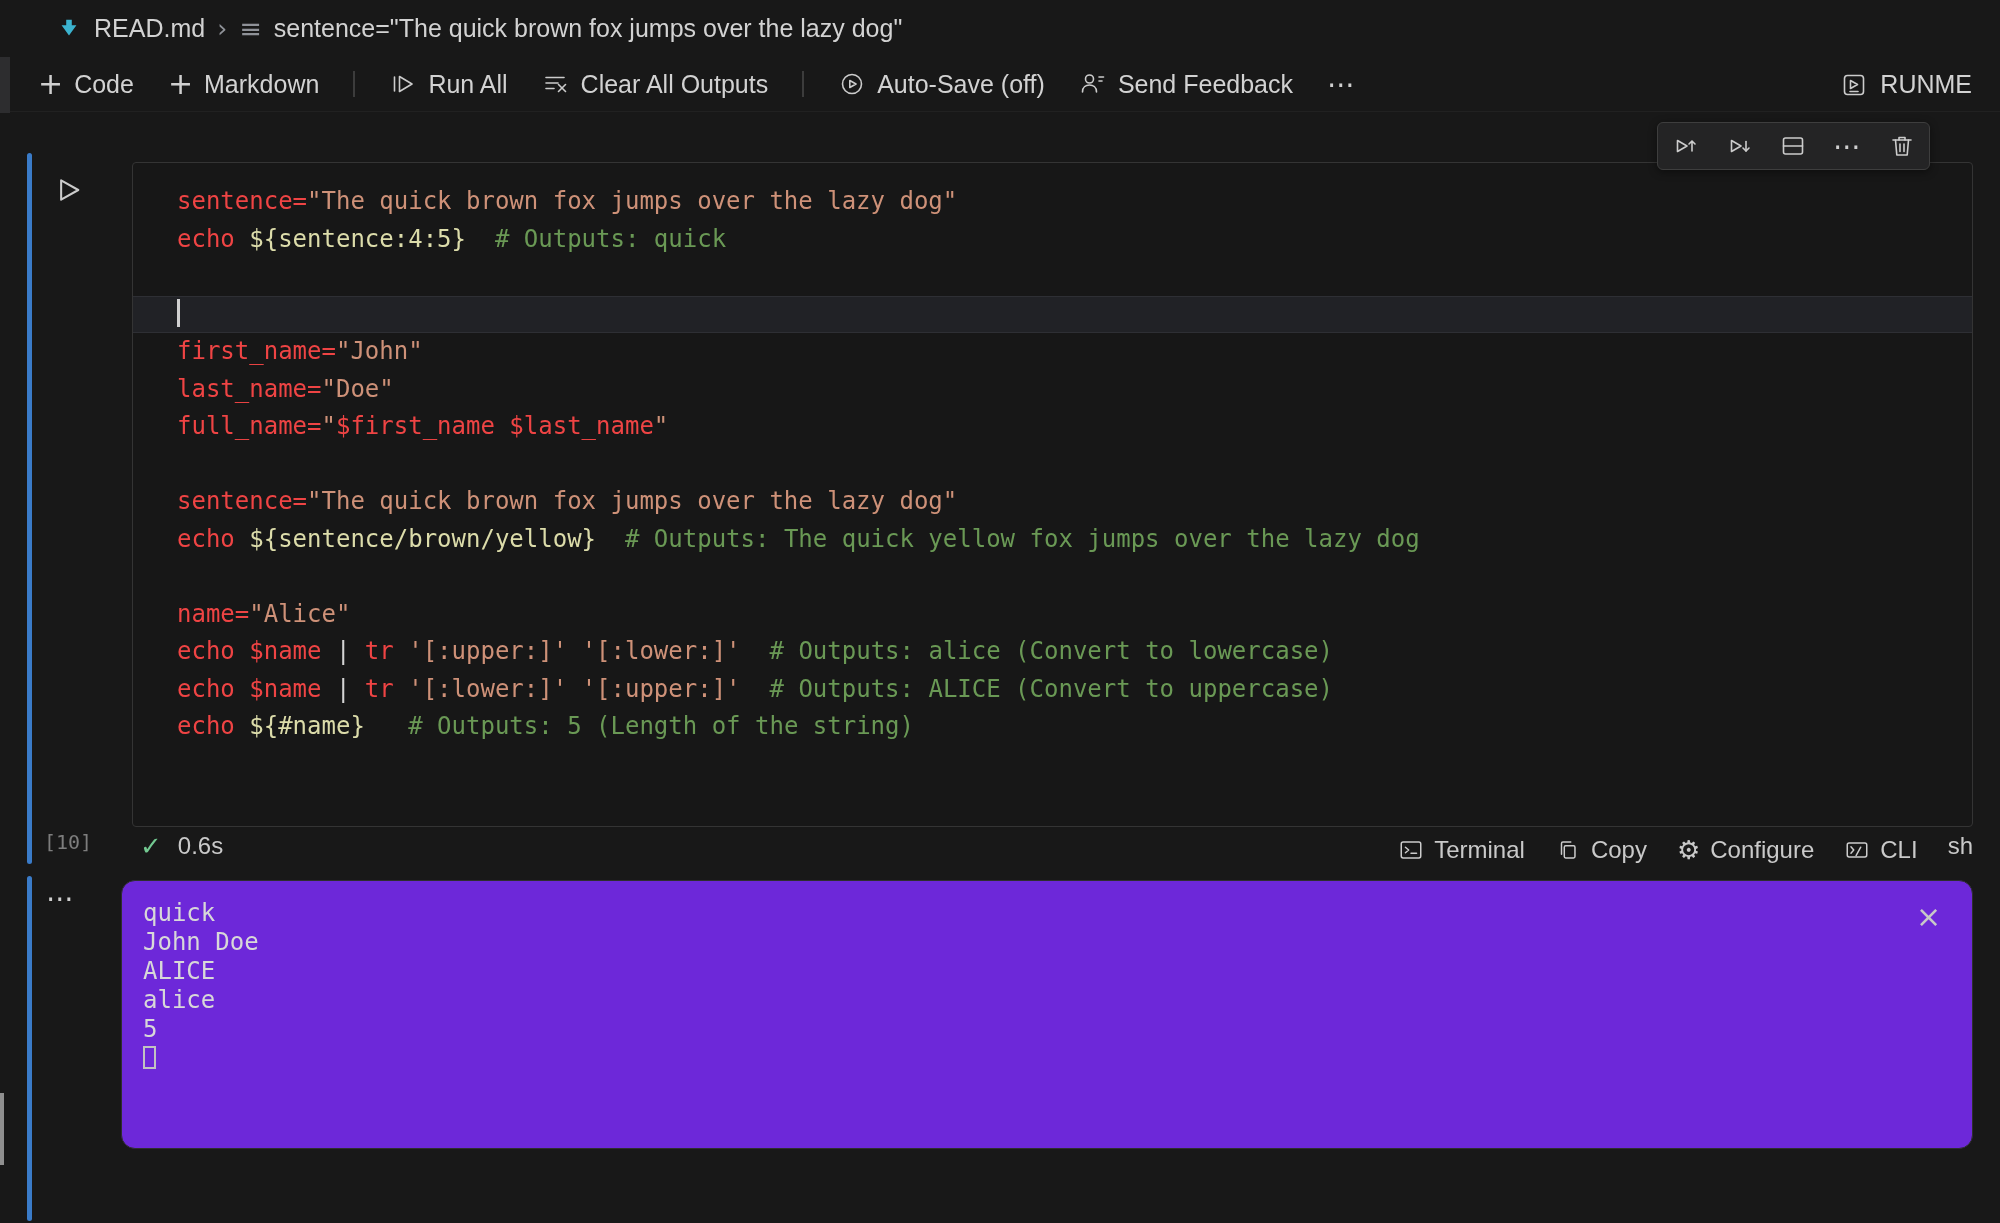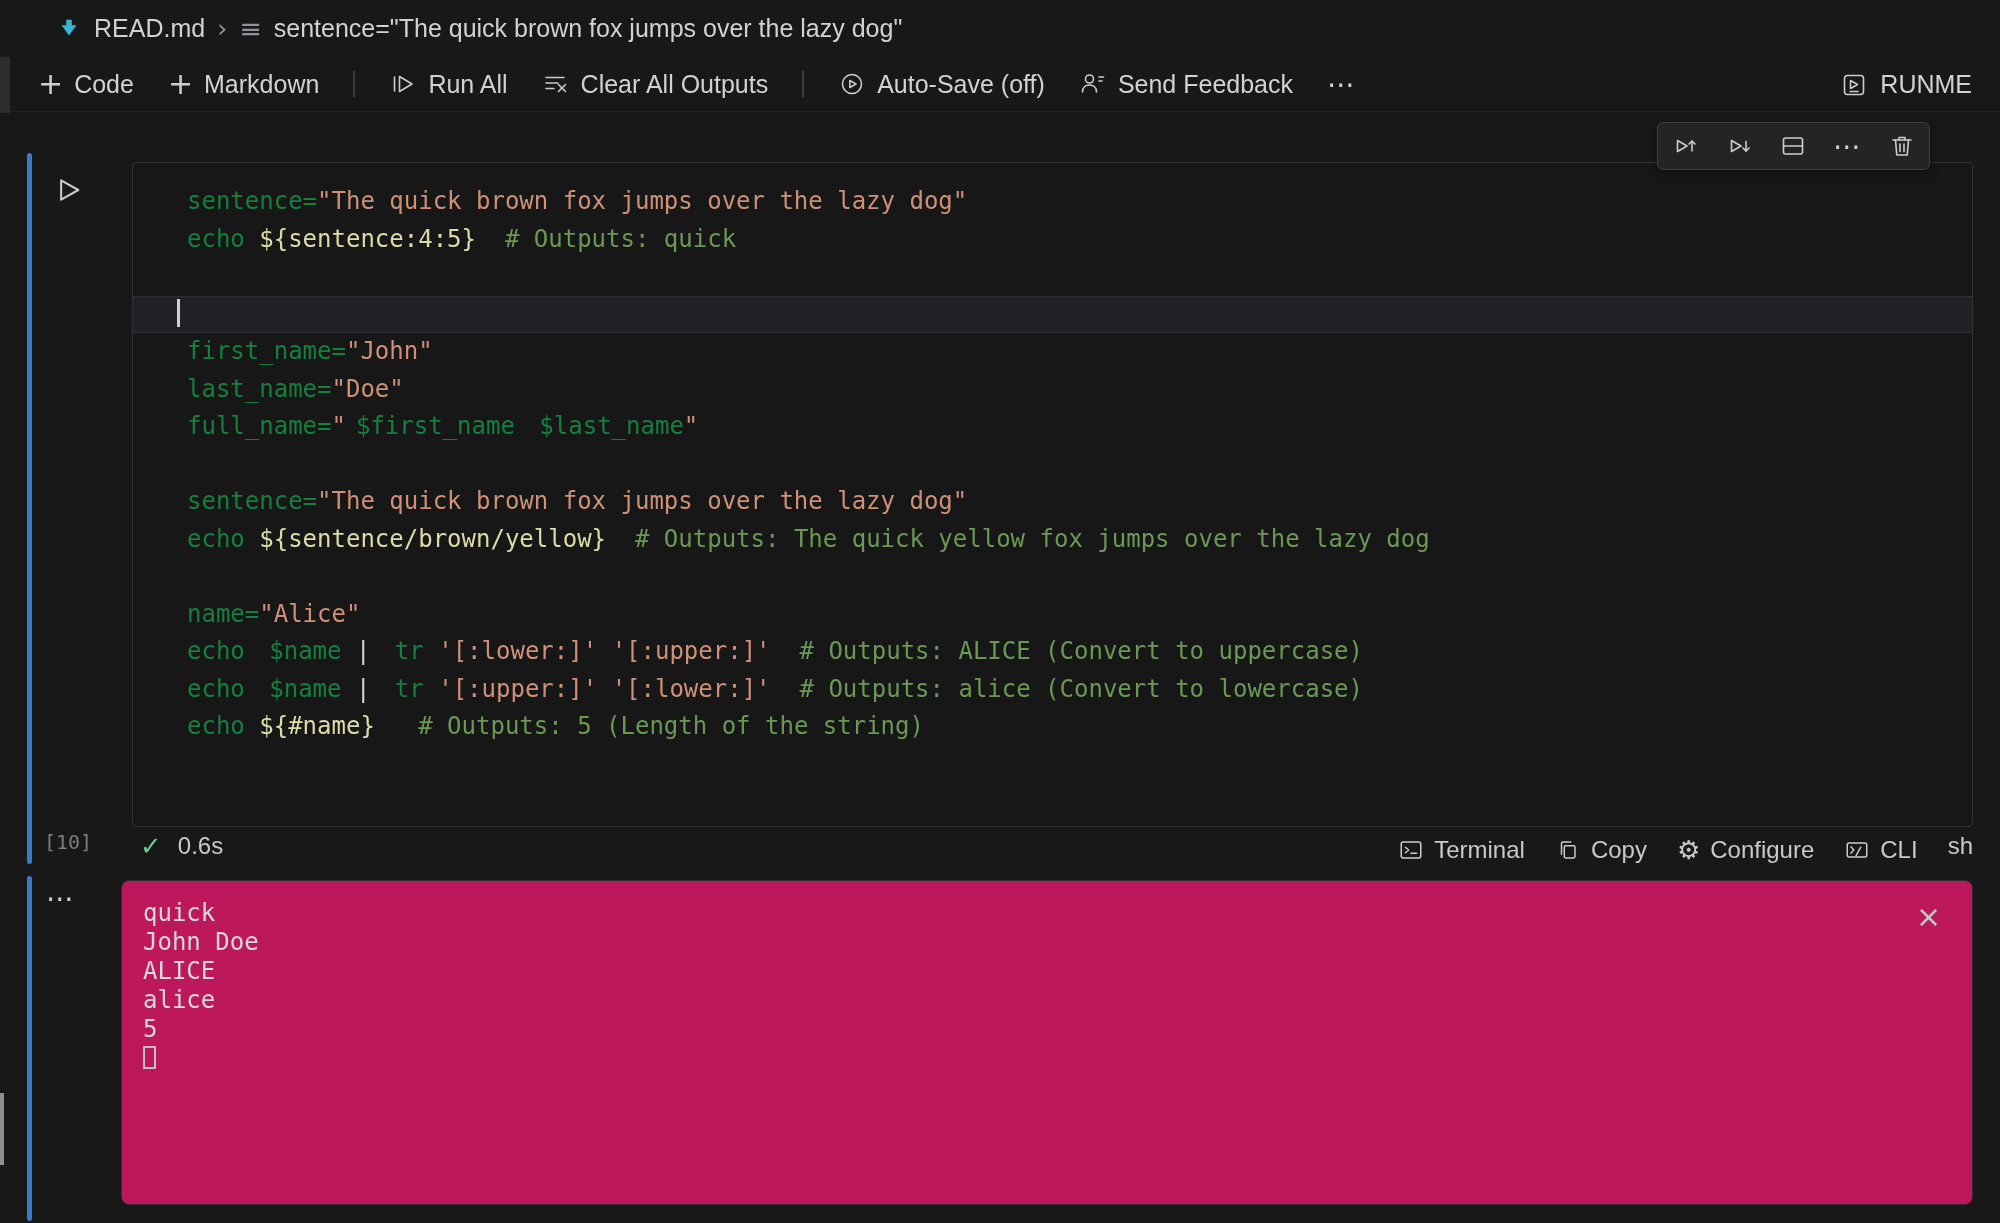--- a/index.html
+++ b/index.html
@@ -42,39 +42,39 @@
   #focus-bar-output { top:876px; height:345px; }
 
   
   #cell-run-button { top:172px; left:50px; width:36px; height:36px; display:flex; align-items:center; justify-content:center; }
 
   
   #cell-editor { top:162px; left:132px; width:1841px; height:665px; background:#171717; border:1px solid #343434; border-radius:4px; overflow:hidden; }
   #code-lines { padding-top:20px; }
   .code-line { height:37.5px; line-height:37.5px; padding-left:44px; white-space:pre; font-family:"DejaVu Sans Mono", monospace; font-size:24px; }
   .code-line.current { background:#212226; box-shadow:inset 0 1px 0 #2e2f34, inset 0 -1px 0 #2e2f34; }
-  .tok-v { color:#15803d;margin-left:10px; }
+  .tok-v { color:#ef4444; }
   .tok-s { color:#ce9178; }
   .tok-e { color:#dcdcaa; }
   .tok-c { color:#6a9955; }
   .tok-p { color:#d4d4d4; }
   .caret { display:inline-block; width:2.5px; height:28px; background:#d0d0d0; vertical-align:middle; margin-right:-2.5px; position:relative; top:-2px; }
 
   
   #exec-label { top:830px; left:44px; font-family:"DejaVu Sans Mono", monospace; font-size:20px; color:#7d7d7d; }
   #cell-status-bar { top:827px; left:132px; width:1841px; height:38px; display:flex; align-items:center; font-size:24px; color:#c9c9c9; }
   #cell-status-left { display:flex; align-items:center; gap:16px; padding-left:8px; }
   #cell-status-right { margin-left:auto; display:flex; align-items:center; gap:30px; padding-right:0; }
   .status-btn { display:flex; align-items:center; gap:10px; white-space:nowrap;margin-top:8px; }
   .check { color:#73c991; font-size:26px; font-family:"DejaVu Sans", sans-serif; }
   .gear { font-size:26px; font-family:"DejaVu Sans", sans-serif; }
 
   
   #output-more { top:882px; left:46px; }
-  #output-box { top:880px; left:121px; width:1852px; height:325px; background:#be185d; border:1px solid #2e2e2e; border-radius:8px; padding:18px 0 0 21px; }
+  #output-box { top:880px; left:121px; width:1852px; height:269px; background:#6d28d9; border:1px solid #2e2e2e; border-radius:14px; padding:18px 0 0 21px; }
   .out-line { font-family:"DejaVu Sans Mono", monospace; font-size:24px; line-height:29px; color:#d8d8d8; white-space:pre; }
   .block-cursor { display:inline-block; width:13px; height:23px; border:2px solid #c2c2c2; margin-top:2px; }
   #output-close { top:902px; left:1916px; font-size:30px; line-height:30px; color:#c8c8c8; font-family:"DejaVu Sans", sans-serif; }
 
   .teal { color:#3bb3cf; }
 </style>
 </head>
 <body>
 
 <div id="breadcrumb-bar" class="abs">
@@ -207,22 +207,22 @@
       <div class="code-line"></div>
       <div class="code-line current"><span class="caret"></span></div>
       <div class="code-line"><span class="tok-v">first_name=</span><span class="tok-s">"John"</span></div>
       <div class="code-line"><span class="tok-v">last_name=</span><span class="tok-s">"Doe"</span></div>
       <div class="code-line"><span class="tok-v">full_name=</span><span class="tok-s">"</span><span class="tok-v">$first_name</span><span class="tok-s"> </span><span class="tok-v">$last_name</span><span class="tok-s">"</span></div>
       <div class="code-line"></div>
       <div class="code-line"><span class="tok-v">sentence=</span><span class="tok-s">"The quick brown fox jumps over the lazy dog"</span></div>
       <div class="code-line"><span class="tok-v">echo </span><span class="tok-e">${sentence/brown/yellow}</span><span class="tok-p">  </span><span class="tok-c"># Outputs: The quick yellow fox jumps over the lazy dog</span></div>
       <div class="code-line"></div>
       <div class="code-line"><span class="tok-v">name=</span><span class="tok-s">"Alice"</span></div>
+      <div class="code-line"><span class="tok-v">echo </span><span class="tok-v">$name</span><span class="tok-p"> | </span><span class="tok-v">tr </span><span class="tok-s">'[:upper:]'</span><span class="tok-p"> </span><span class="tok-s">'[:lower:]'</span><span class="tok-p">  </span><span class="tok-c"># Outputs: alice (Convert to lowercase)</span></div>
       <div class="code-line"><span class="tok-v">echo </span><span class="tok-v">$name</span><span class="tok-p"> | </span><span class="tok-v">tr </span><span class="tok-s">'[:lower:]'</span><span class="tok-p"> </span><span class="tok-s">'[:upper:]'</span><span class="tok-p">  </span><span class="tok-c"># Outputs: ALICE (Convert to uppercase)</span></div>
-      <div class="code-line"><span class="tok-v">echo </span><span class="tok-v">$name</span><span class="tok-p"> | </span><span class="tok-v">tr </span><span class="tok-s">'[:upper:]'</span><span class="tok-p"> </span><span class="tok-s">'[:lower:]'</span><span class="tok-p">  </span><span class="tok-c"># Outputs: alice (Convert to lowercase)</span></div>
       <div class="code-line"><span class="tok-v">echo </span><span class="tok-e">${#name}</span><span class="tok-p">   </span><span class="tok-c"># Outputs: 5 (Length of the string)</span></div>
     </div>
 </div>
 
 <div id="exec-label" class="abs">[10]</div>
 <div id="cell-status-bar" class="abs">
   <div id="cell-status-left">
     <span class="check glyph">✓</span>
     <span>0.6s</span>
   </div>

